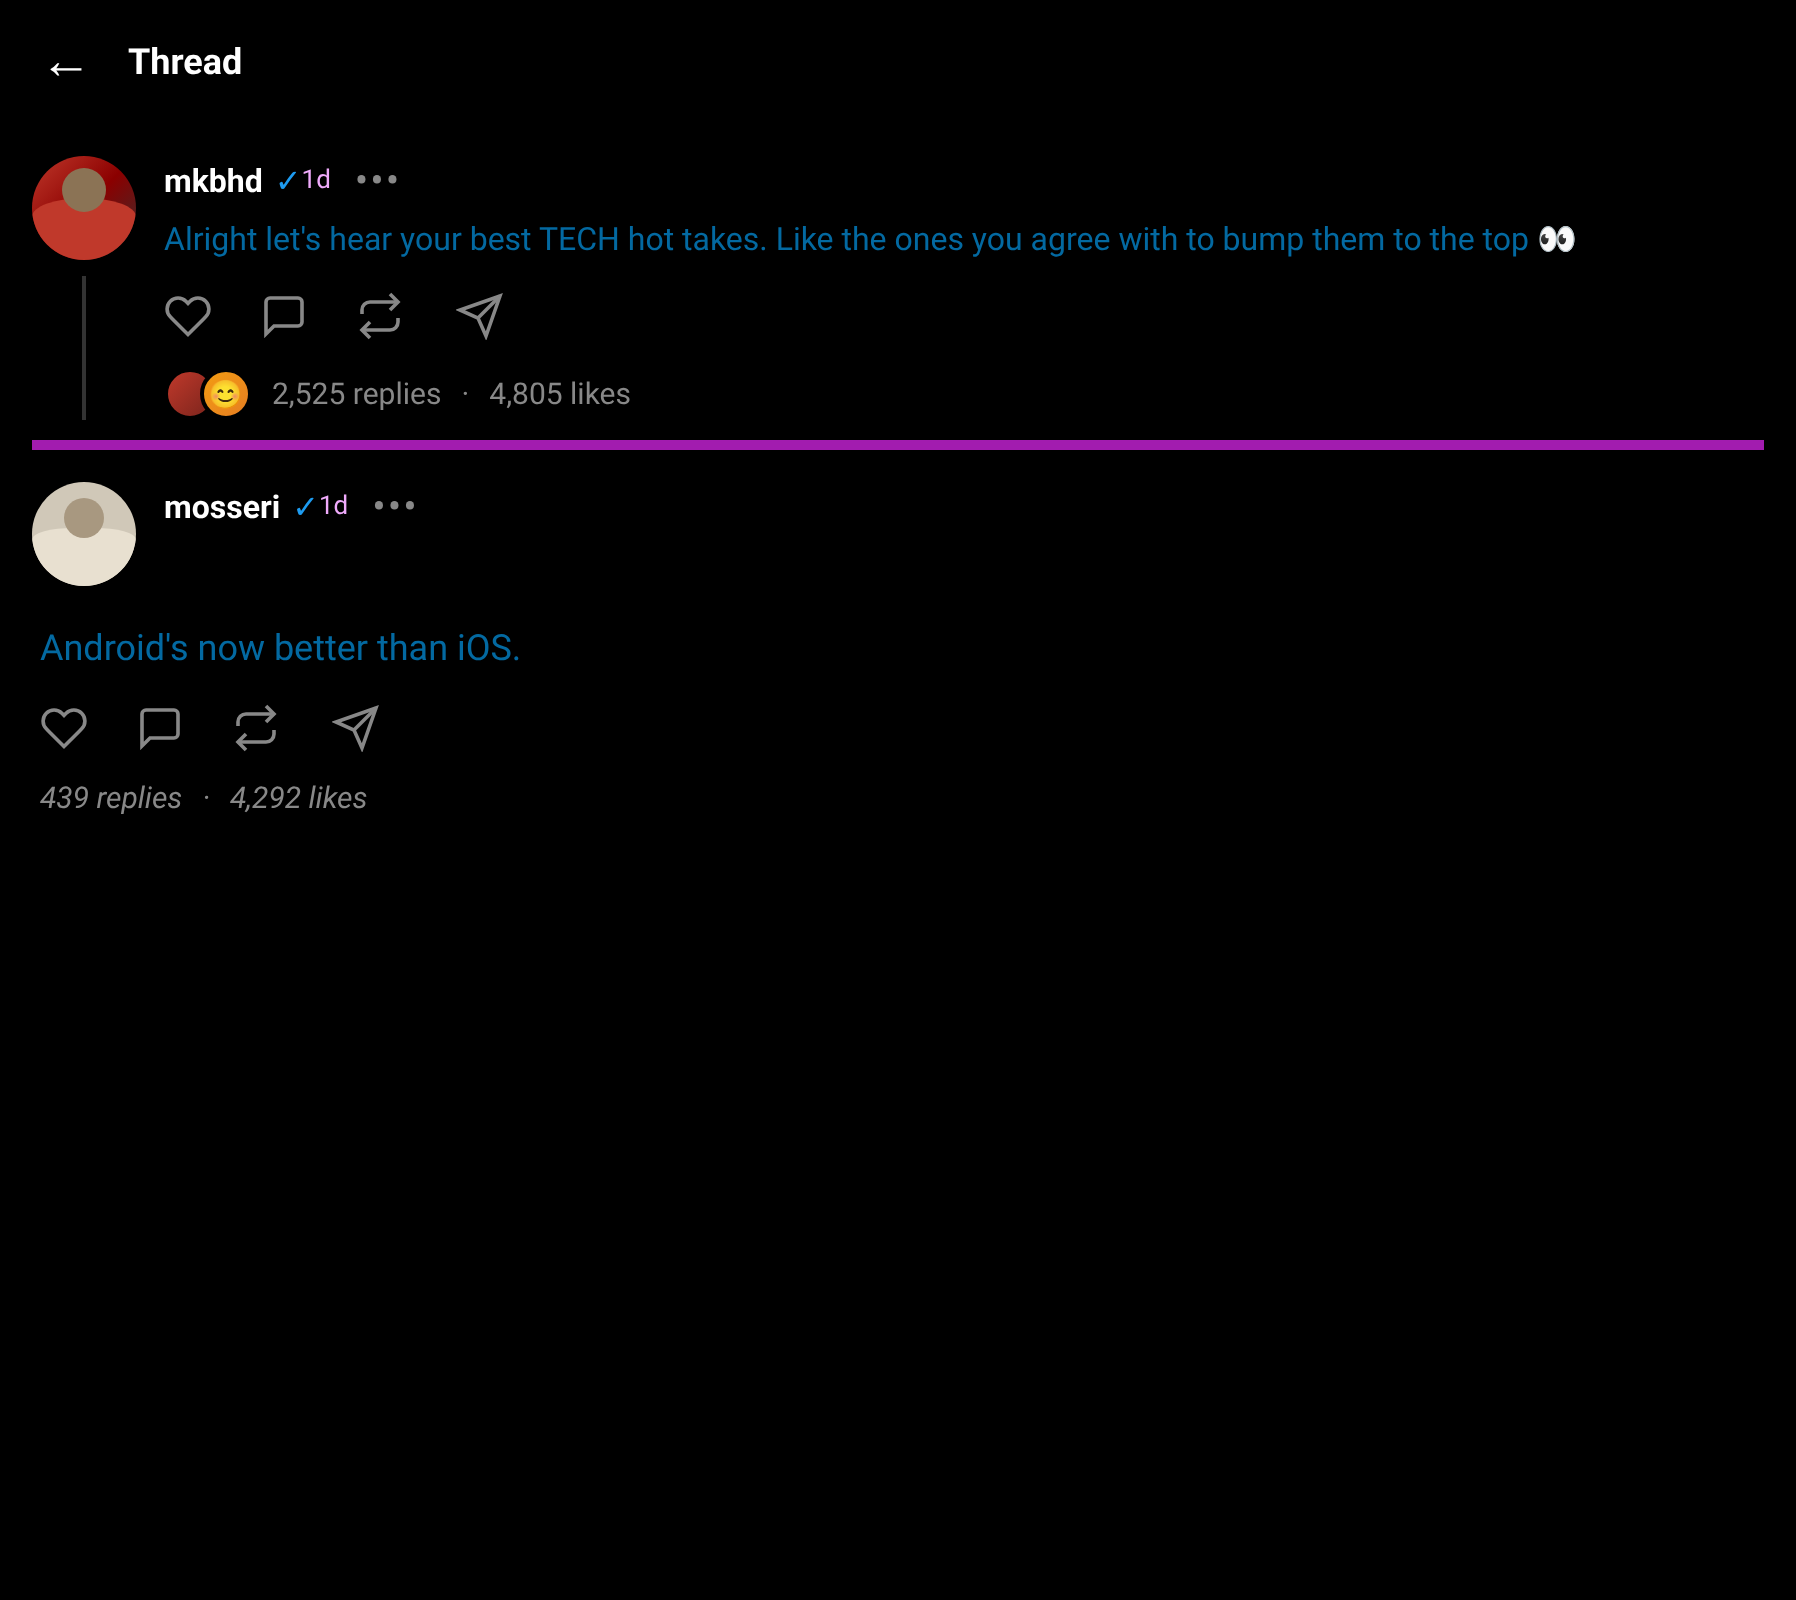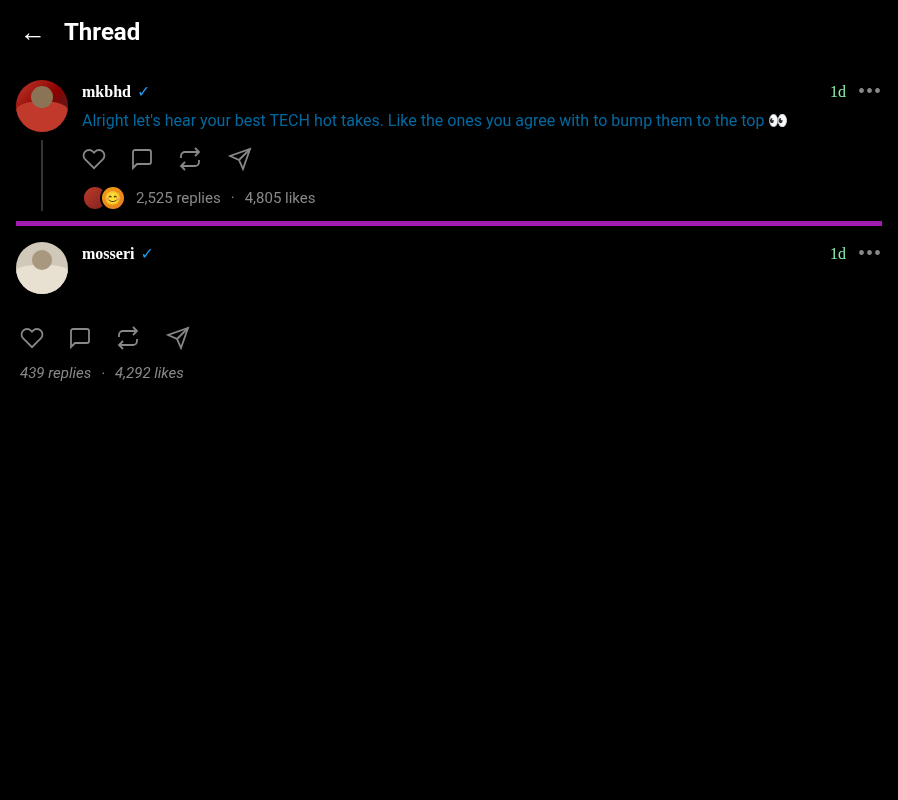--- a/index.html
+++ b/index.html
@@ -25,21 +25,21 @@
     }
 
     .back-arrow {
       font-size: 26px;
       color: #fff;
       cursor: pointer;
       line-height: 1;
     }
 
     .header-title {
-      font-size: 24px;
+      font-size: 18px;
       font-weight: 700;
       color: #fff;
     }
 
     .thread-content {
       padding: 0 16px;
     }
 
     .post {
       display: flex;
@@ -140,23 +140,21 @@
     }
 
     .post-right {
       flex: 1;
       min-width: 0;
     }
 
     .post-meta {
       display: flex;
       align-items: center;
-      justify-content: space-between;
       margin-bottom: 6px;
-      font-family: Liberation Serif, serif;
     }
 
     .post-meta-left {
       display: flex;
       align-items: center;
       gap: 6px;
     }
 
     .username {
       font-size: 16px;
@@ -169,22 +167,22 @@
       font-size: 16px;
     }
 
     .post-meta-right {
       display: flex;
       align-items: center;
       gap: 12px;
     }
 
     .timestamp {
-      font-size: 16px;
-      color: #86efac;
+      font-size: 13px;
+      color: #f0abfc;
     }
 
     .more-options {
       font-size: 20px;
       color: #888;
       cursor: pointer;
       letter-spacing: 1px;
     }
 
     .post-text {
@@ -342,20 +340,21 @@
           </div>
           <div class="post-meta-right">
             <span class="timestamp">1d</span>
             <span class="more-options">•••</span>
           </div>
         </div>
       </div>
     </div>
 
     <div style="padding: 8px 0 14px 0;">
+      <div class="post-text" style="font-size: 18px; padding: 0 4px;">Android's now better than iOS.</div>
       <div class="post-actions" style="padding: 0 4px; margin-top: 14px;">
         <span class="action-btn">
           <svg width="24" height="24" viewBox="0 0 24 24" fill="none" stroke="currentColor" stroke-width="1.8">
             <path d="M20.84 4.61a5.5 5.5 0 0 0-7.78 0L12 5.67l-1.06-1.06a5.5 5.5 0 0 0-7.78 7.78l1.06 1.06L12 21.23l7.78-7.78 1.06-1.06a5.5 5.5 0 0 0 0-7.78z"></path>
           </svg>
         </span>
         <span class="action-btn">
           <svg width="24" height="24" viewBox="0 0 24 24" fill="none" stroke="currentColor" stroke-width="1.8">
             <path d="M21 15a2 2 0 0 1-2 2H7l-4 4V5a2 2 0 0 1 2-2h14a2 2 0 0 1 2 2z"></path>
           </svg>

